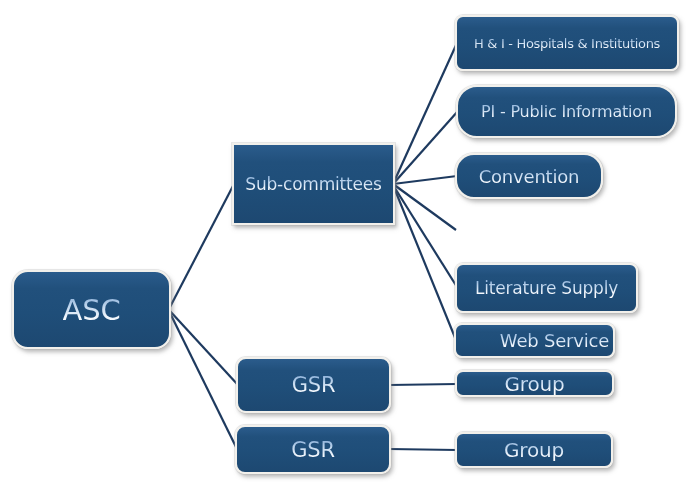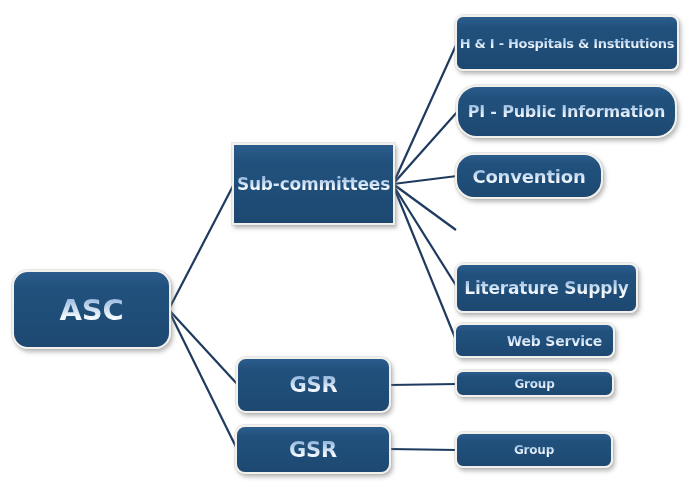--- a/index.html
+++ b/index.html
@@ -31,21 +31,21 @@
     box-sizing: border-box;
     display: flex;
     align-items: center;
     justify-content: center;
     background: linear-gradient(180deg, #2b5c8c 0%, #21507c 22%, #1f4e79 55%, #1d4871 100%);
     border: 2px solid #f2f0eb;
     border-radius: 8px;
     box-shadow: 0 0 0 1px rgba(175,175,175,0.28), 2px 3px 4px rgba(115,115,115,0.5);
   }
   .label {
-    font-weight: bold;
+    font-weight: normal;
     white-space: nowrap;
     letter-spacing: -0.2px;
     color: #eef5fd;
     text-align: left;
   }
   @supports (-webkit-background-clip: text) {
     .label {
       background: linear-gradient(180deg, #7fa7d5 0%, #bdd4ec 38%, #f2f7fd 72%, #ffffff 100%);
       -webkit-background-clip: text;
       -webkit-text-fill-color: transparent;
@@ -66,22 +66,22 @@
   .n-group2       { left: 455px; top: 432px; width: 158px; height: 36px; }
   
   .lbl-asc         { font-size: 29px; }
   .lbl-sub         { font-size: 17px; }
   .lbl-gsr         { font-size: 21px; }
   .lbl-hi          { font-size: 13px; letter-spacing: -0.3px; }
   .lbl-pi          { font-size: 16px; }
   .lbl-convention  { font-size: 18px; }
   .lbl-translation { font-size: 18px; }
   .lbl-literature  { font-size: 17px; }
-  .lbl-web         { font-size: 14px; margin-left: 40px; }
-  .lbl-group       { font-size: 12px; }
+  .lbl-web         { font-size: 18px; margin-left: 40px; }
+  .lbl-group       { font-size: 20px; }
 </style>
 </head>
 <body>
 
 <div class="canvas">
 
   <svg class="connectors" viewBox="0 0 691 483" xmlns="http://www.w3.org/2000/svg">
     <line x1="169" y1="309" x2="234" y2="184"></line>
     <line x1="169" y1="310" x2="238" y2="385"></line>
     <line x1="169" y1="311" x2="237" y2="449"></line>

